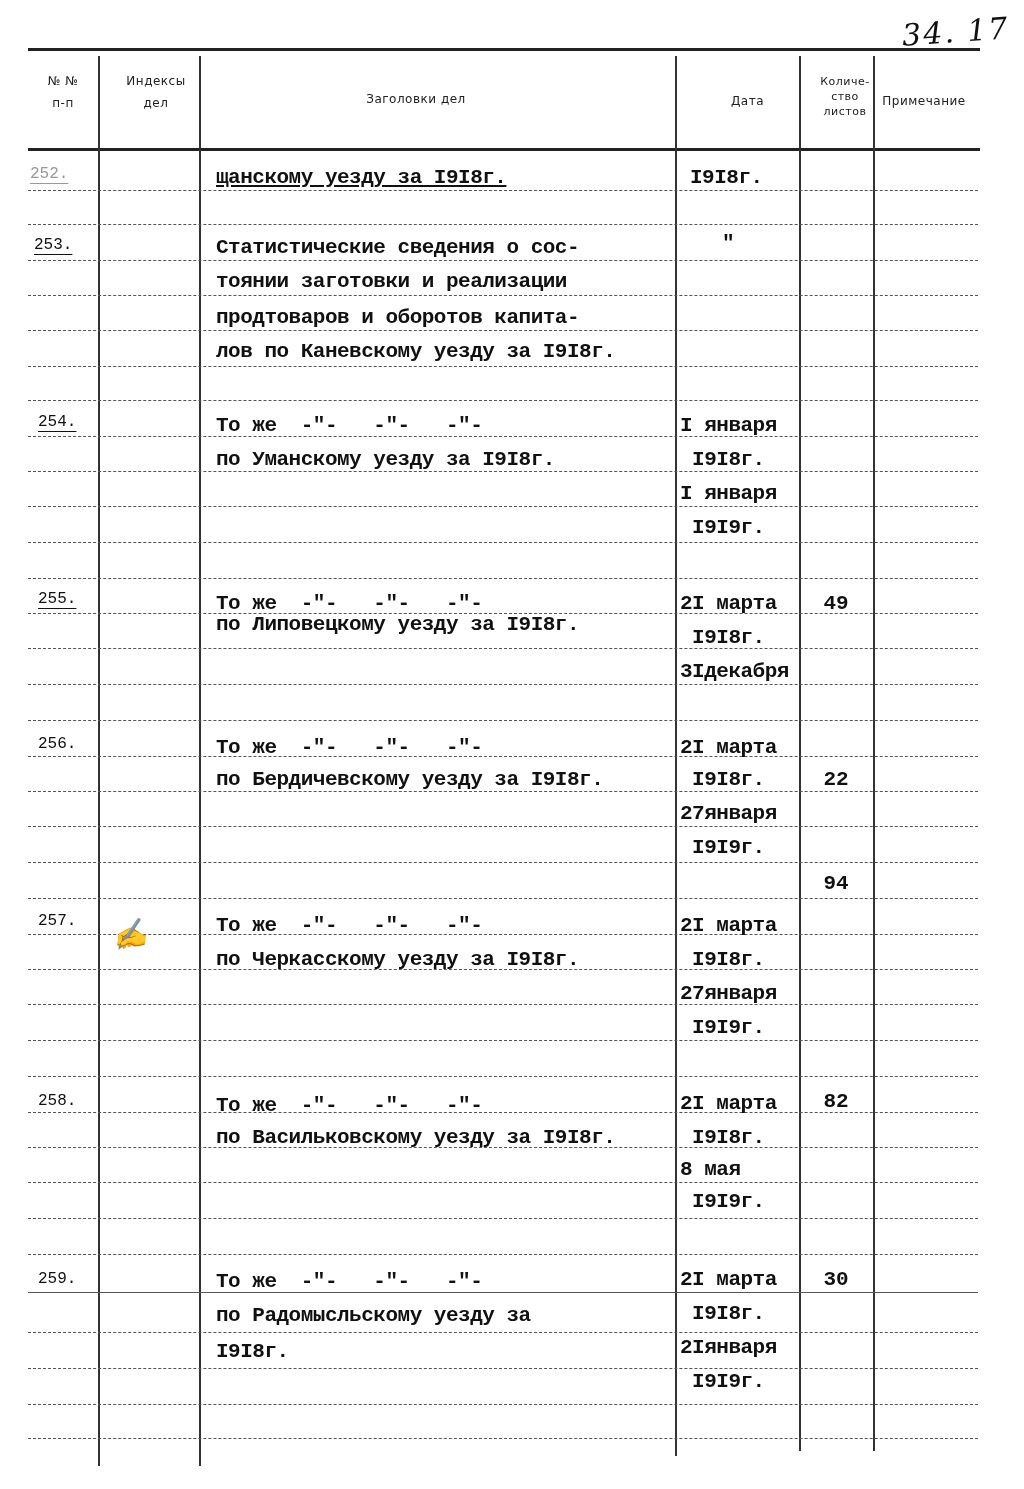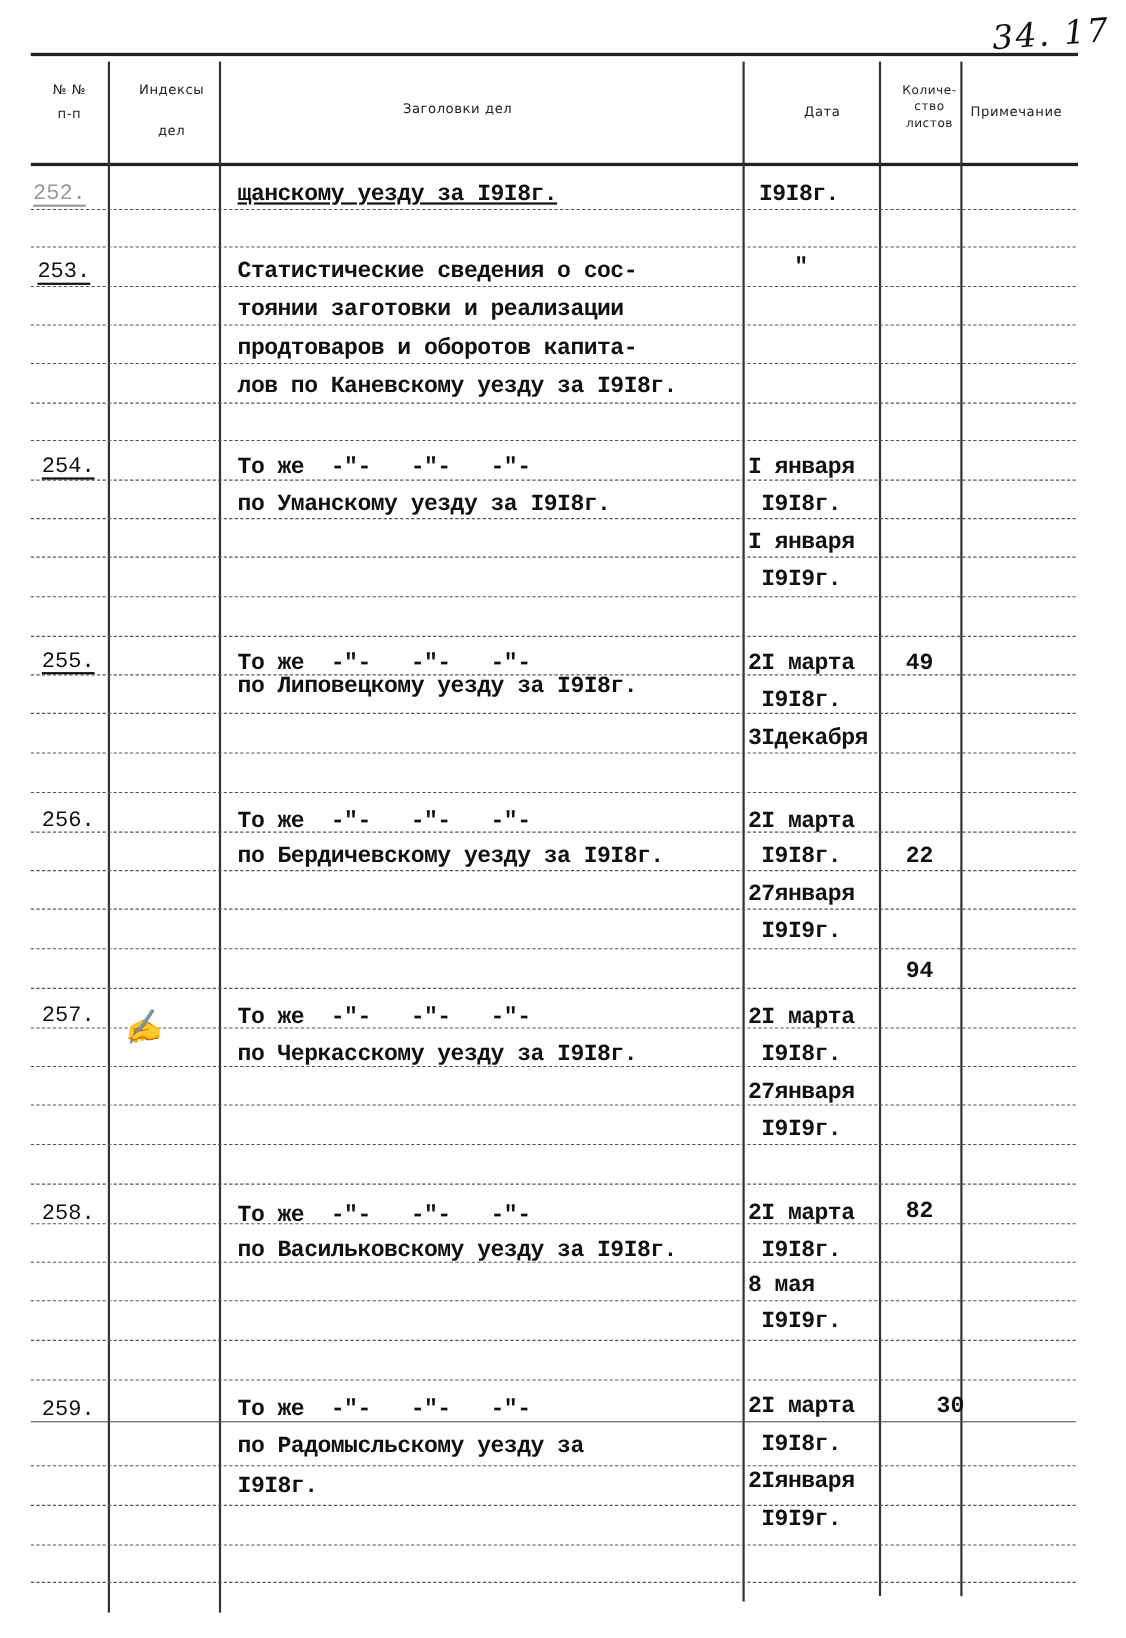--- a/index.html
+++ b/index.html
@@ -8,21 +8,21 @@
     .folio {
       position: absolute; left: 902px; top: 14px;
       font-family: "DejaVu Serif", serif; font-style: italic; font-size: 30px; color: #111;
       transform: rotate(-4deg); letter-spacing: 2px;
     }
     .rule-top { position: absolute; left: 28px; top: 48px; width: 952px; height: 3px; background: #222; }
     .rule-head { position: absolute; left: 28px; top: 148px; width: 952px; height: 3px; background: #222; }
     .vline { position: absolute; width: 1.5px; background: #333; }
     .hdr { position: absolute; font-family: "DejaVu Sans", sans-serif; font-size: 12px; color: #222; text-align: center; line-height: 18px; letter-spacing: 0.5px; }
     .rowline { position: absolute; height: 1px; border-top: 1.5px dashed #555; }
-    .num { position: absolute; font-family: "Liberation Mono", monospace; font-size: 20px; color: #111; text-decoration: underline; text-underline-offset: 5px; }
+    .num { position: absolute; font-family: "Liberation Mono", monospace; font-size: 16px; color: #111; text-decoration: underline; text-underline-offset: 5px; }
     .title-line { position: absolute; left: 216px; font-family: "Liberation Mono", monospace; font-size: 21px; color: #111; white-space: pre; font-weight: bold; letter-spacing: -0.5px; }
     .date-line { position: absolute; font-family: "Liberation Mono", monospace; font-size: 21px; color: #111; white-space: pre; font-weight: bold; letter-spacing: -0.5px; }
     .sheets { position: absolute; width: 72px; left: 800px; text-align: center; font-family: "Liberation Mono", monospace; font-size: 21px; color: #111; font-weight: bold; }
     .sig { position: absolute; left: 112px; top: 918px; font-family: "DejaVu Serif", serif; font-style: italic; font-size: 28px; color: #222; transform: rotate(-10deg); }
   </style>
 </head>
 <body>
 
 <div class="page">
 
@@ -36,21 +36,21 @@
   <div class="vline" style="left:675px; top:56px; height:1400px;"></div>
   <div class="vline" style="left:799px; top:56px; height:1395px;"></div>
   <div class="vline" style="left:873px; top:56px; height:1395px;"></div>
 
   <div class="hdr" style="left:28px; top:72px; width:70px;">
     <div>№  №</div>
     <div style="margin-top:4px;">п-п</div>
   </div>
   <div class="hdr" style="left:99px; top:72px; width:114px;">
     <div>Индексы</div>
-    <div style="margin-top:20px;">дел</div>
+    <div style="margin-top:4px;">дел</div>
   </div>
   <div class="hdr" style="left:200px; top:90px; width:432px;">Заголовки  дел</div>
   <div class="hdr" style="left:676px; top:92px; width:143px;">Дата</div>
   <div class="hdr" style="left:800px; top:74px; width:90px; line-height:15px; font-size:11px;">
     <div>Количе-</div>
     <div>ство</div>
     <div>листов</div>
   </div>
   <div class="hdr" style="left:874px; top:92px; width:100px;">Примечание</div>
 
@@ -162,16 +162,16 @@
 
   <div>
     <div class="num" style="left:38px; top:1270px; text-decoration:none;">259.</div>
     <div class="title-line" style="top:1270px;">То же  -"-   -"-   -"-</div>
     <div class="title-line" style="top:1304px;">по Радомысльскому уезду за</div>
     <div class="title-line" style="top:1340px;">I9I8г.</div>
     <div class="date-line" style="left:680px; top:1268px;">2I марта</div>
     <div class="date-line" style="left:680px; top:1302px;"> I9I8г.</div>
     <div class="date-line" style="left:680px; top:1336px;">2Iянваря</div>
     <div class="date-line" style="left:680px; top:1370px;"> I9I9г.</div>
-    <div class="sheets" style="top:1268px;padding-left:28px;">30</div>
+    <div class="sheets" style="top:1268px;">30</div>
   </div>
 
 </div>
 
 </body></html>

